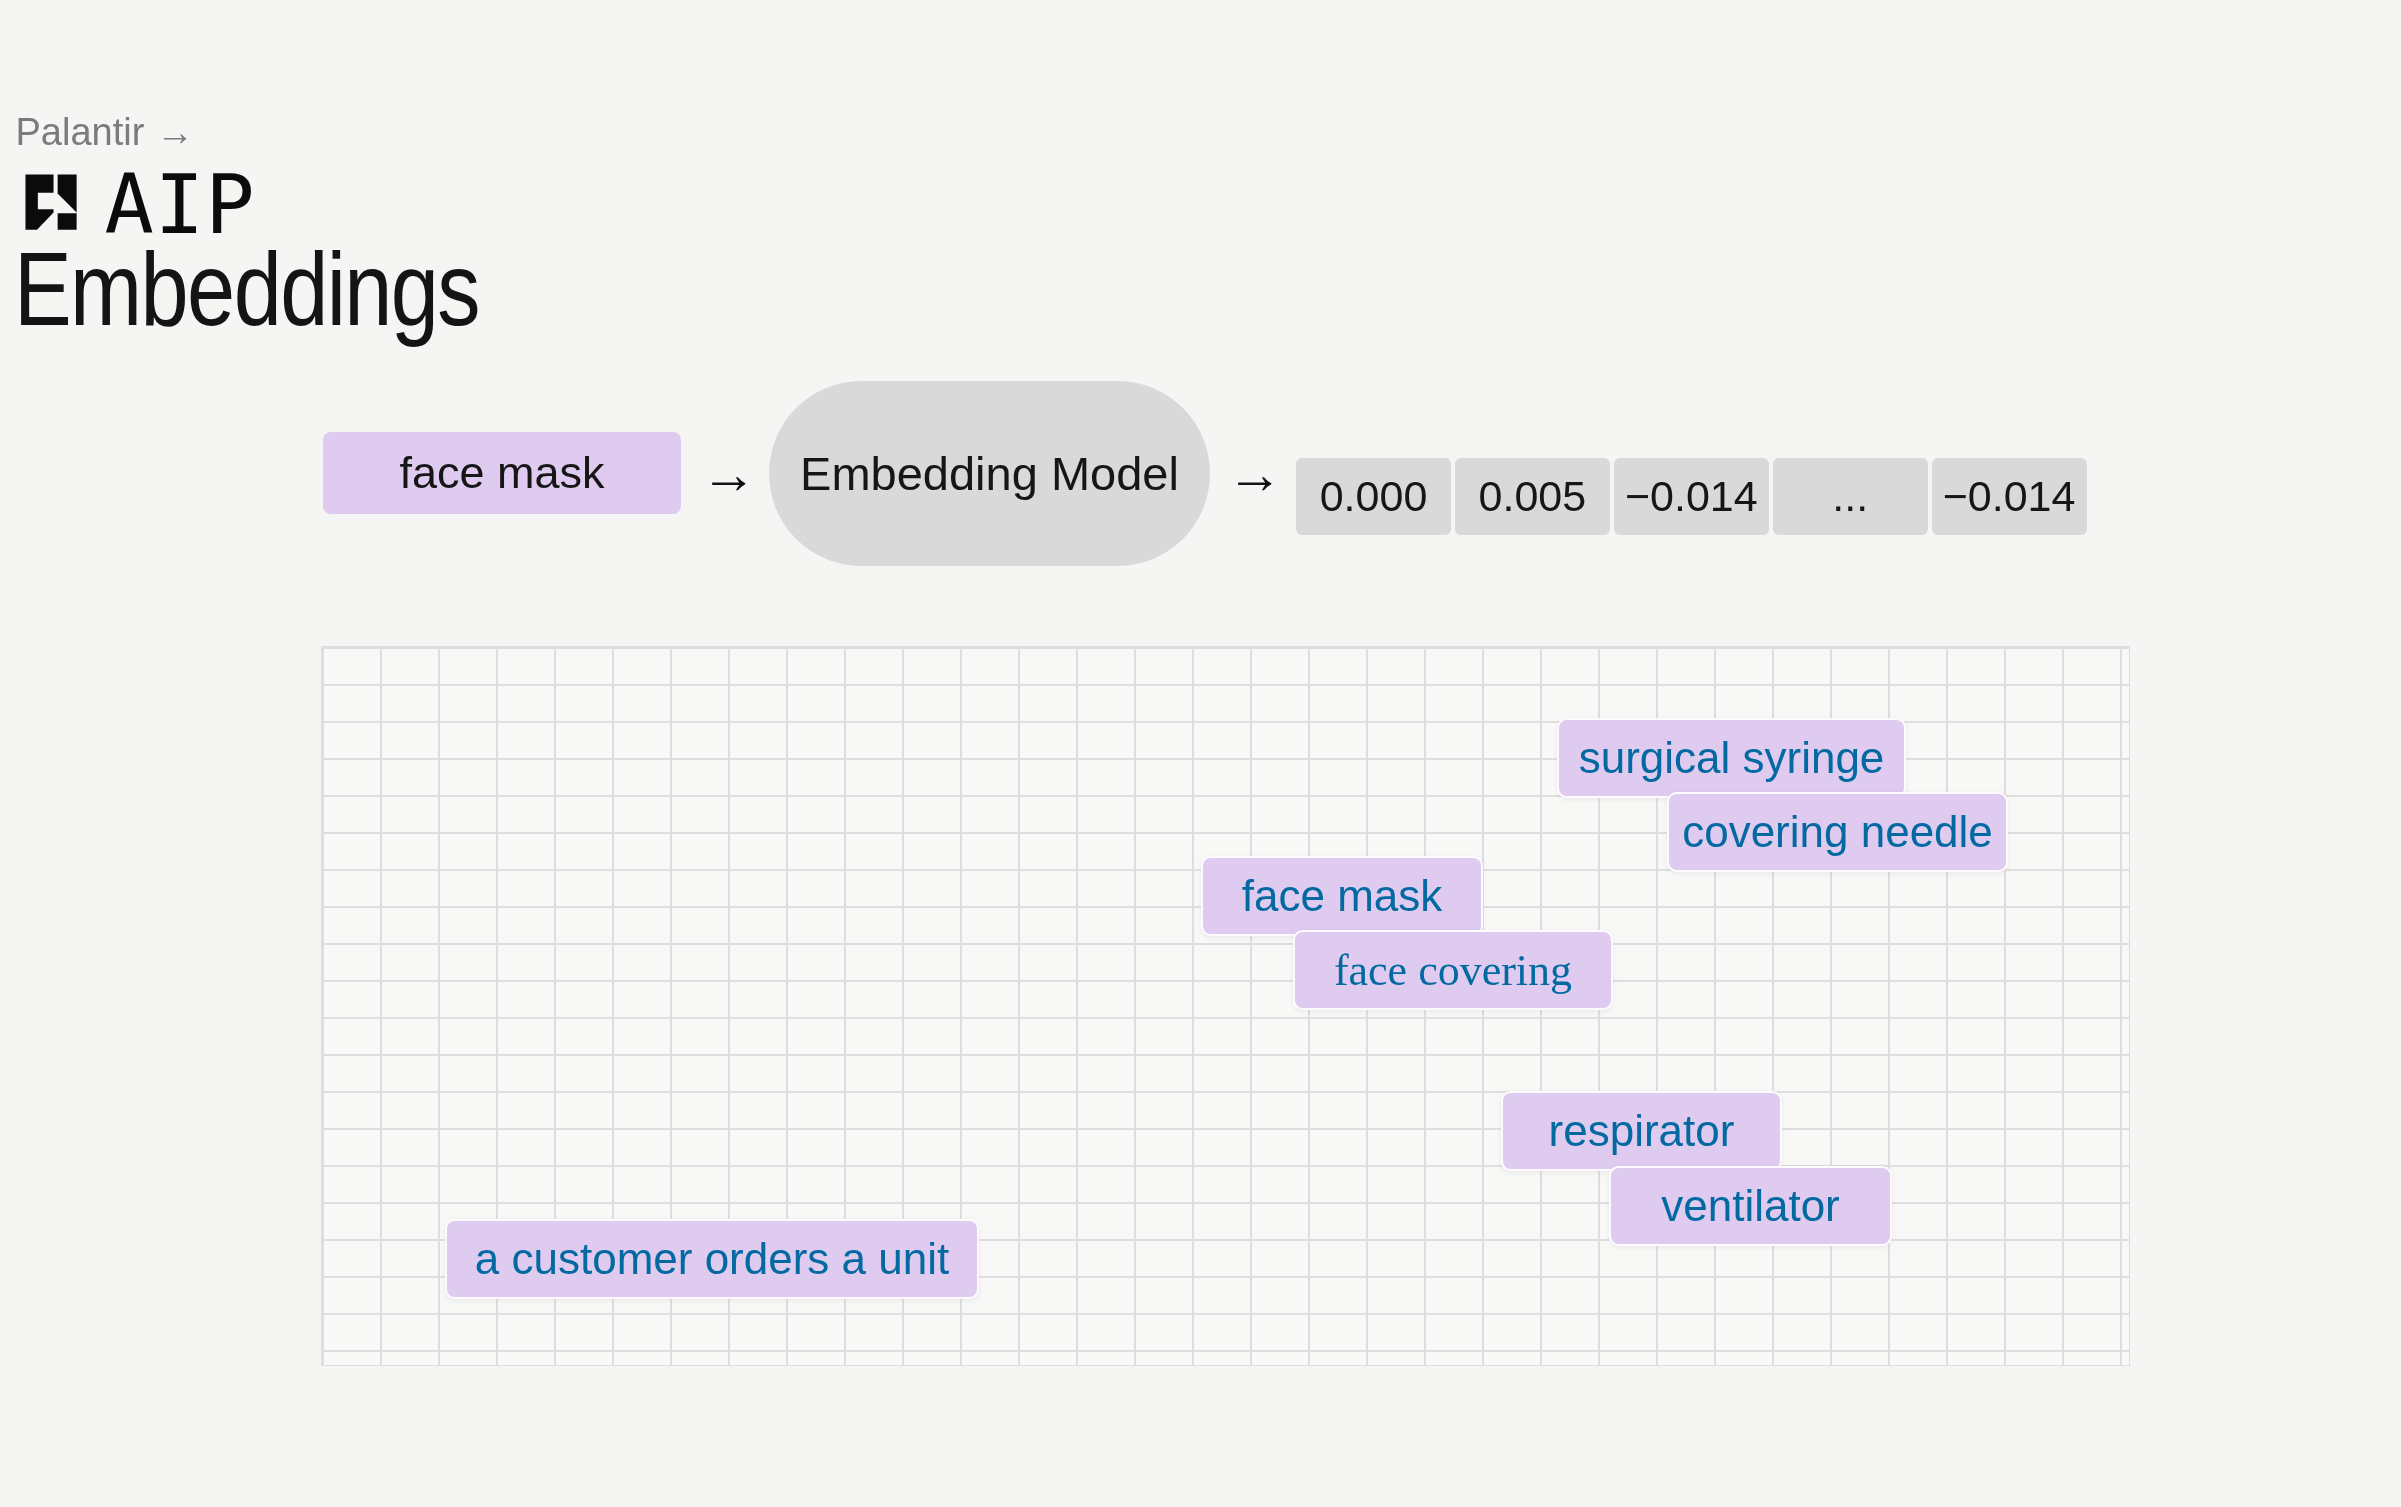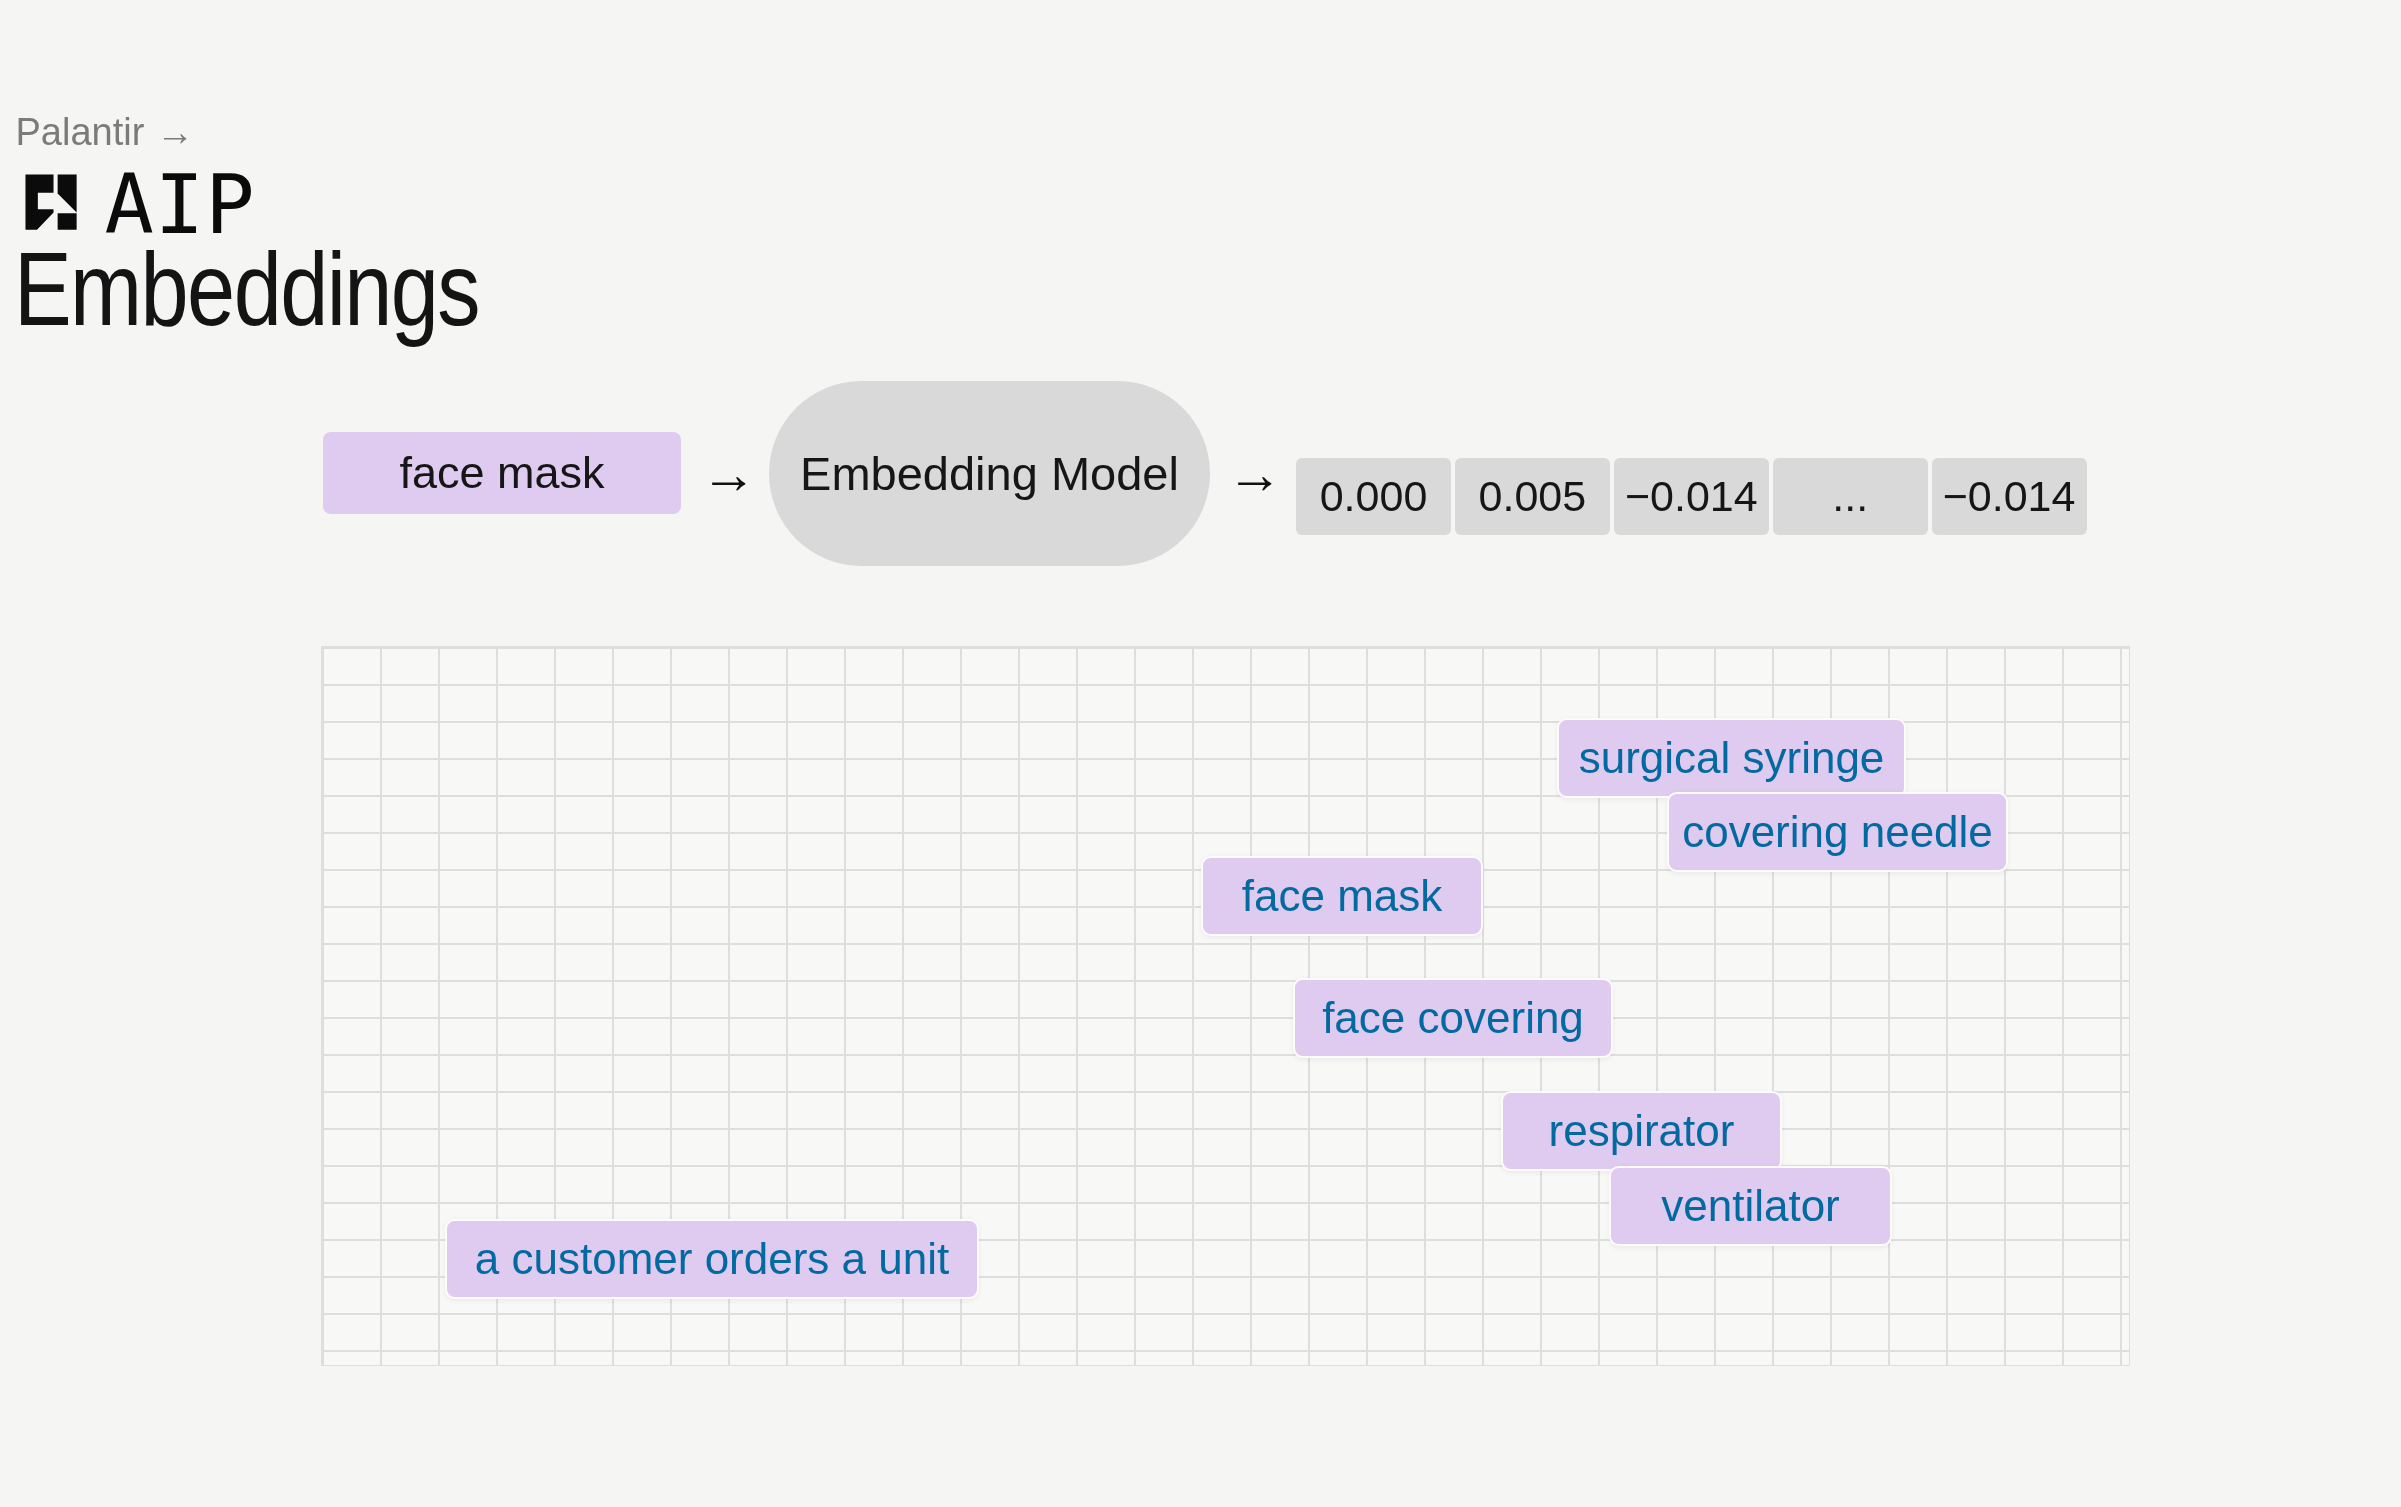--- a/index.html
+++ b/index.html
@@ -120,20 +120,20 @@
       <div class="cell">−0.014</div>
     </div>
 
   <div class="grid"></div>
 
   <div>
 
   <div class="point" style="left: 1557px; top: 718px; width: 349px;">surgical syringe</div>
       <div class="point" style="left: 1667px; top: 792px; width: 341px;">covering needle</div>
       <div class="point" style="left: 1201px; top: 856px; width: 282px;">face mask</div>
-      <div class="point" style="left: 1293px; top: 978px; width: 320px;">face covering</div>
+      <div class="point" style="left: 1293px; top: 930px; width: 320px; font-family: Liberation Serif, serif;">face covering</div>
       <div class="point" style="left: 1501px; top: 1091px; width: 281px;">respirator</div>
       <div class="point" style="left: 1609px; top: 1166px; width: 283px;">ventilator</div>
       <div class="point" style="left: 445px; top: 1219px; width: 534px;">a customer orders a unit</div>
     </div>
 
 </div>
 
 
 </body></html>

